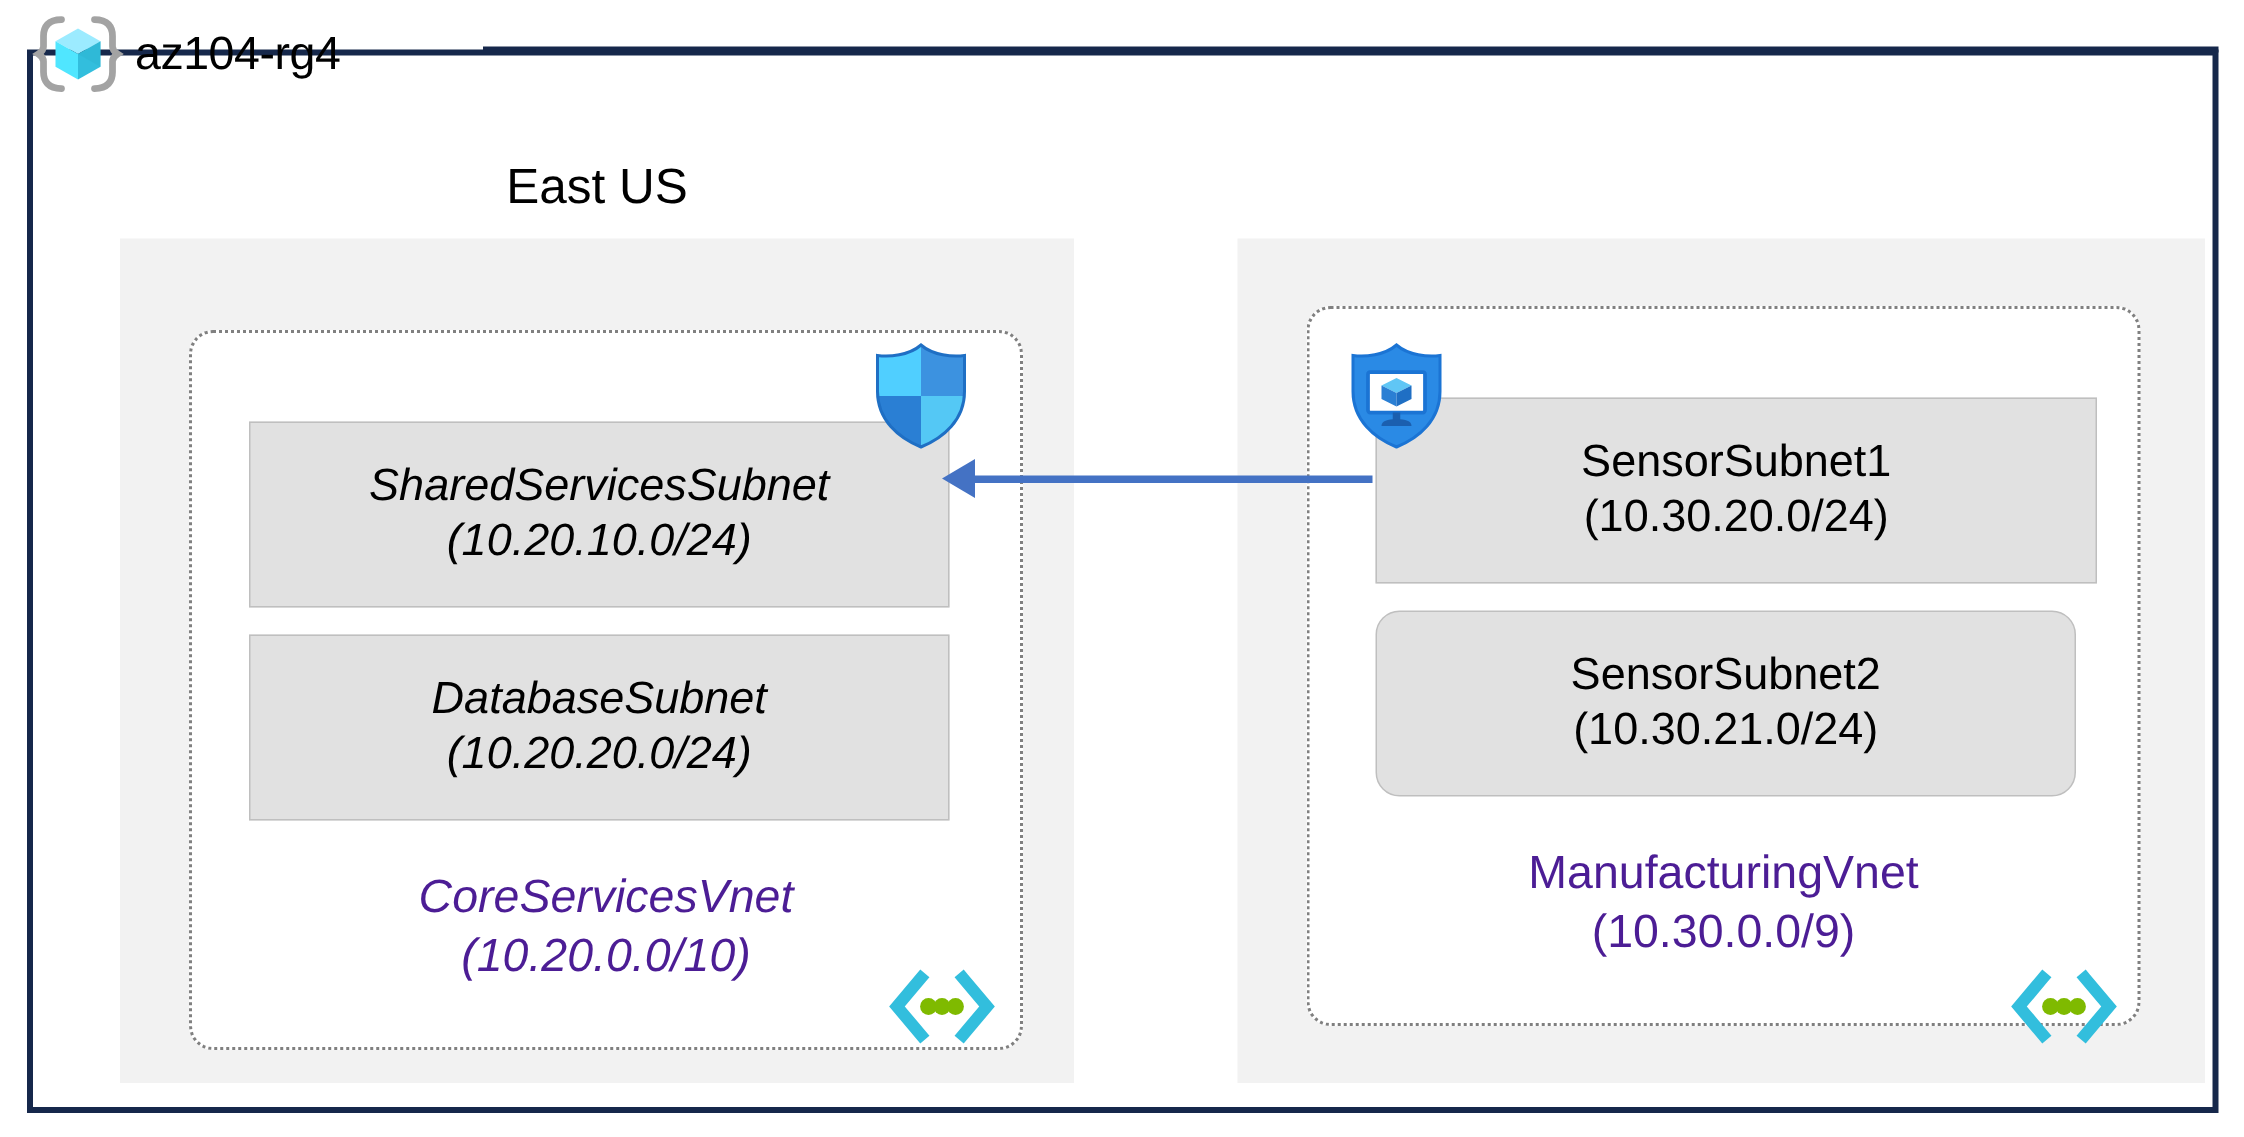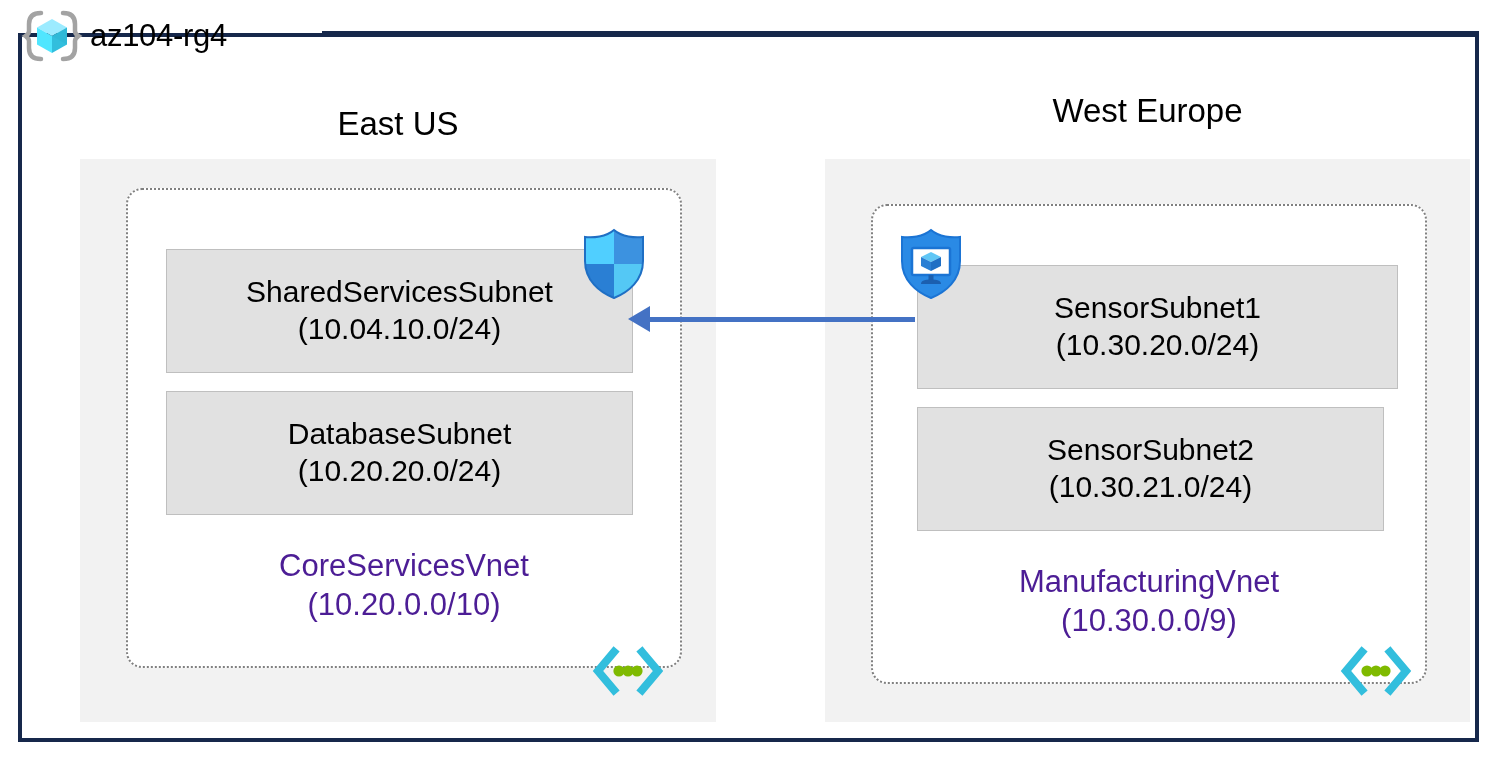--- a/index.html
+++ b/index.html
@@ -97,27 +97,26 @@
 </style>
 </head>
 <body>
 
 <div id="canvas">
 
   <div class="region-panel" style="left:80px; top:159px; width:636px; height:563px;"></div>
   <div class="region-panel" style="left:825px; top:159px; width:645px; height:563px;"></div>
 
   <div class="region-label" style="left:80px; top:76px; width:636px;margin-top:29px;">East US</div>
-  <div class="region-label" style="left:825px; top:92px; width:645px;">West Europe</div>
-
-  <div class="vnet" style="left:126px; top:188px; width:556px; height:480px;">
+
+  <div class="vnet" style="left:126px; top:220px; width:556px; height:480px;font-style:italic;">
 
     <div class="subnet" style="left:38px; top:59px; width:467px; height:124px;">
       <span>SharedServicesSubnet</span>
-      <span>(10.04.10.0/24)</span>
+      <span>(10.20.10.0/24)</span>
     </div>
 
     <div class="subnet" style="left:38px; top:201px; width:467px; height:124px;">
       <span>DatabaseSubnet</span>
       <span>(10.20.20.0/24)</span>
     </div>
 
     <div class="vnet-label" style="top:357px;">
       <div>CoreServicesVnet</div>
       <div>(10.20.0.0/10)</div>
@@ -155,21 +154,21 @@
     </svg>
   </div>
 
   <div class="vnet" style="left:871px; top:204px; width:556px; height:480px;">
 
     <div class="subnet" style="left:44px; top:59px; width:481px; height:124px;">
       <span>SensorSubnet1</span>
       <span>(10.30.20.0/24)</span>
     </div>
 
-    <div class="subnet" style="left:44px; top:201px; width:467px; height:124px;">
+    <div class="subnet" style="left:44px; top:201px; width:467px; height:124px;border-radius:16px;">
       <span>SensorSubnet2</span>
       <span>(10.30.21.0/24)</span>
     </div>
 
     <div class="vnet-label" style="top:357px;">
       <div>ManufacturingVnet</div>
       <div>(10.30.0.0/9)</div>
     </div>
   </div>
 

